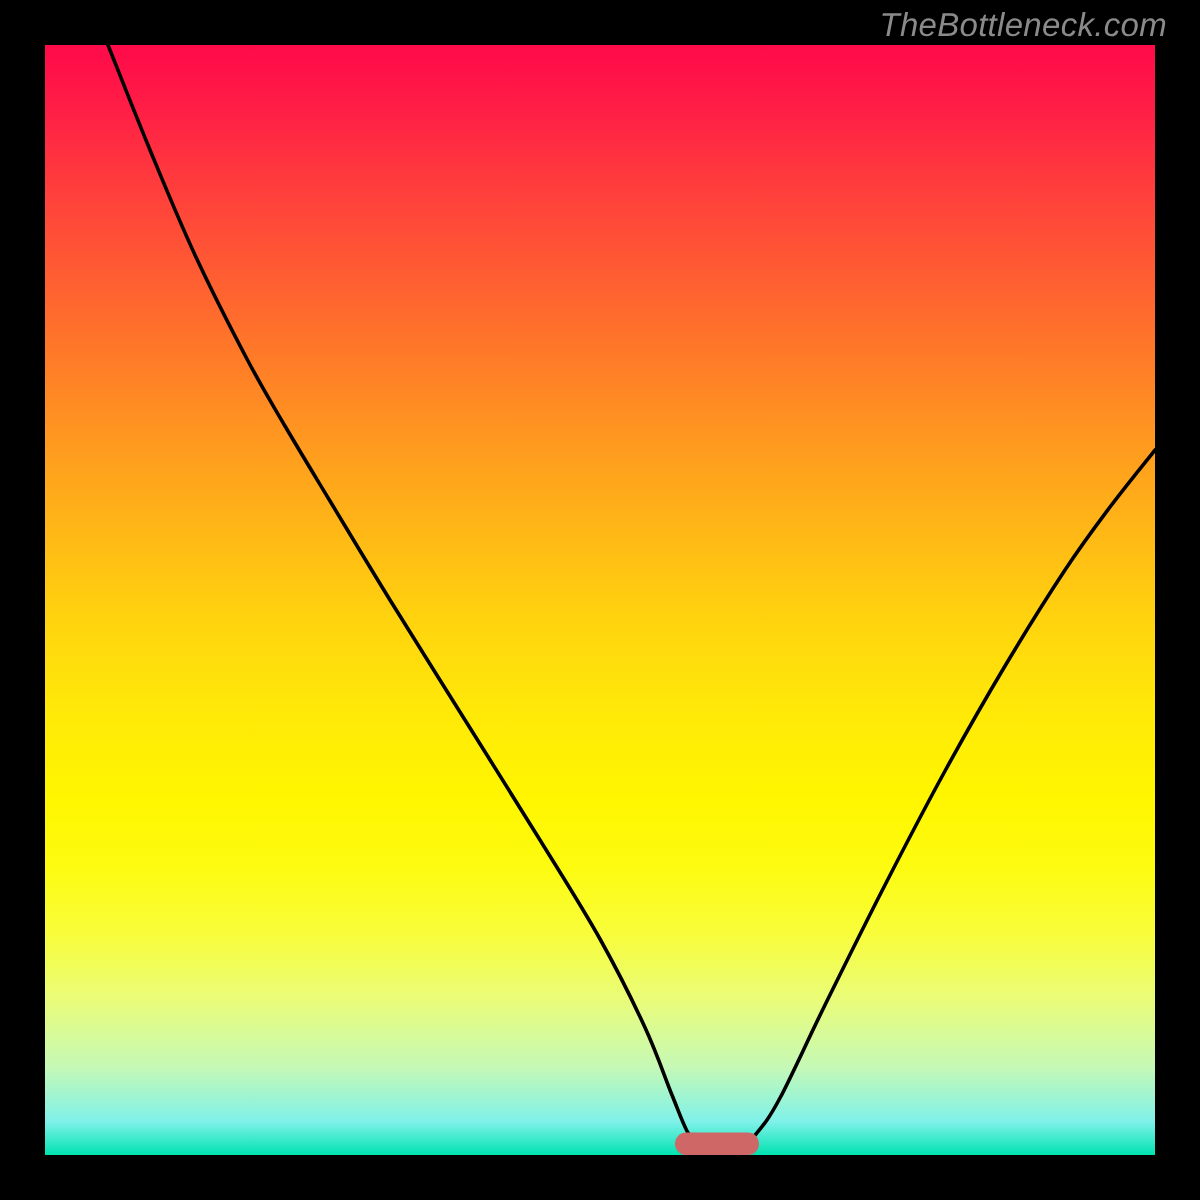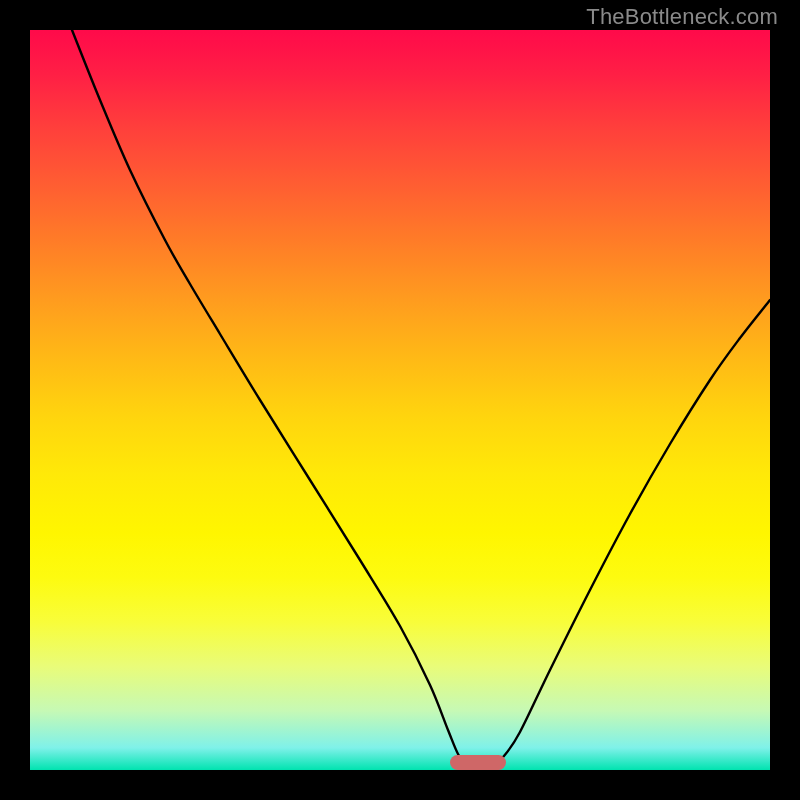--- a/index.html
+++ b/index.html
@@ -9,20 +9,21 @@
     height: 800px;
     background: #000;
     overflow: hidden;
     font-family: Arial, Helvetica, sans-serif;
   }
   .frame {
     position: relative;
     width: 800px;
     height: 800px;
     background: #000;
+    font-style: italic;
   }
   .plot {
     position: absolute;
     left: 30px;
     top: 30px;
     width: 740px;
     height: 740px;
     overflow: hidden;
   }
   .gradient {

